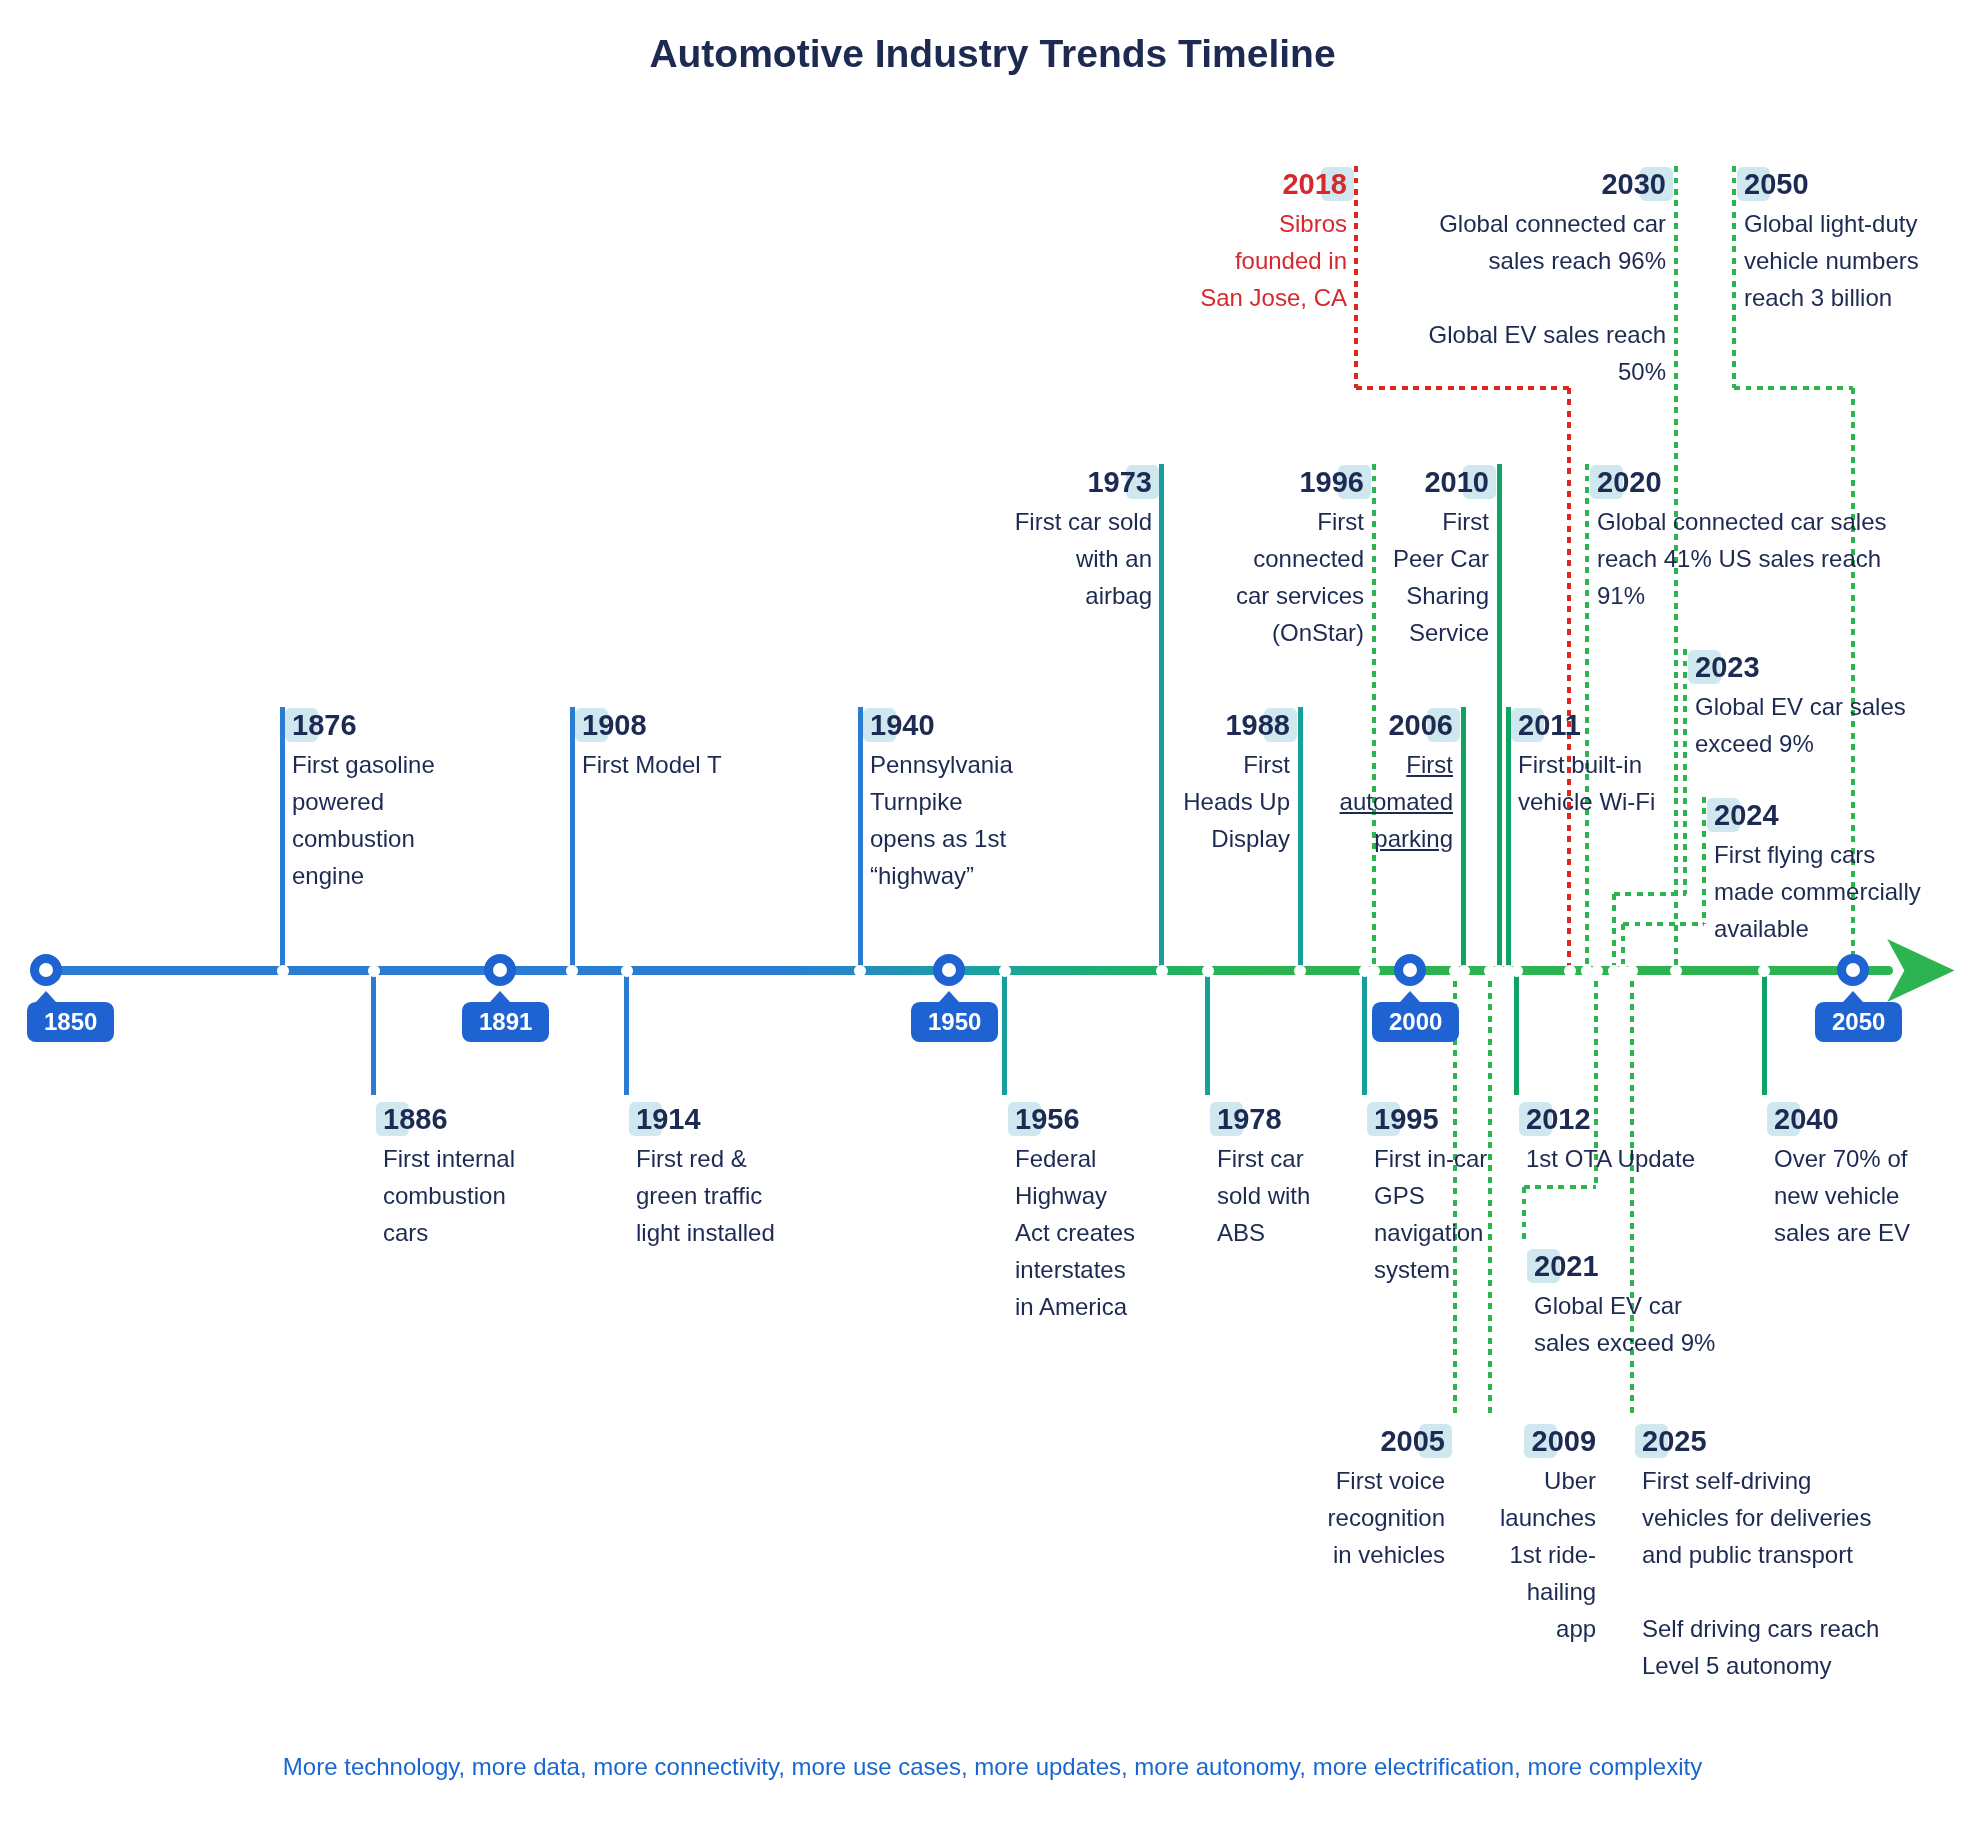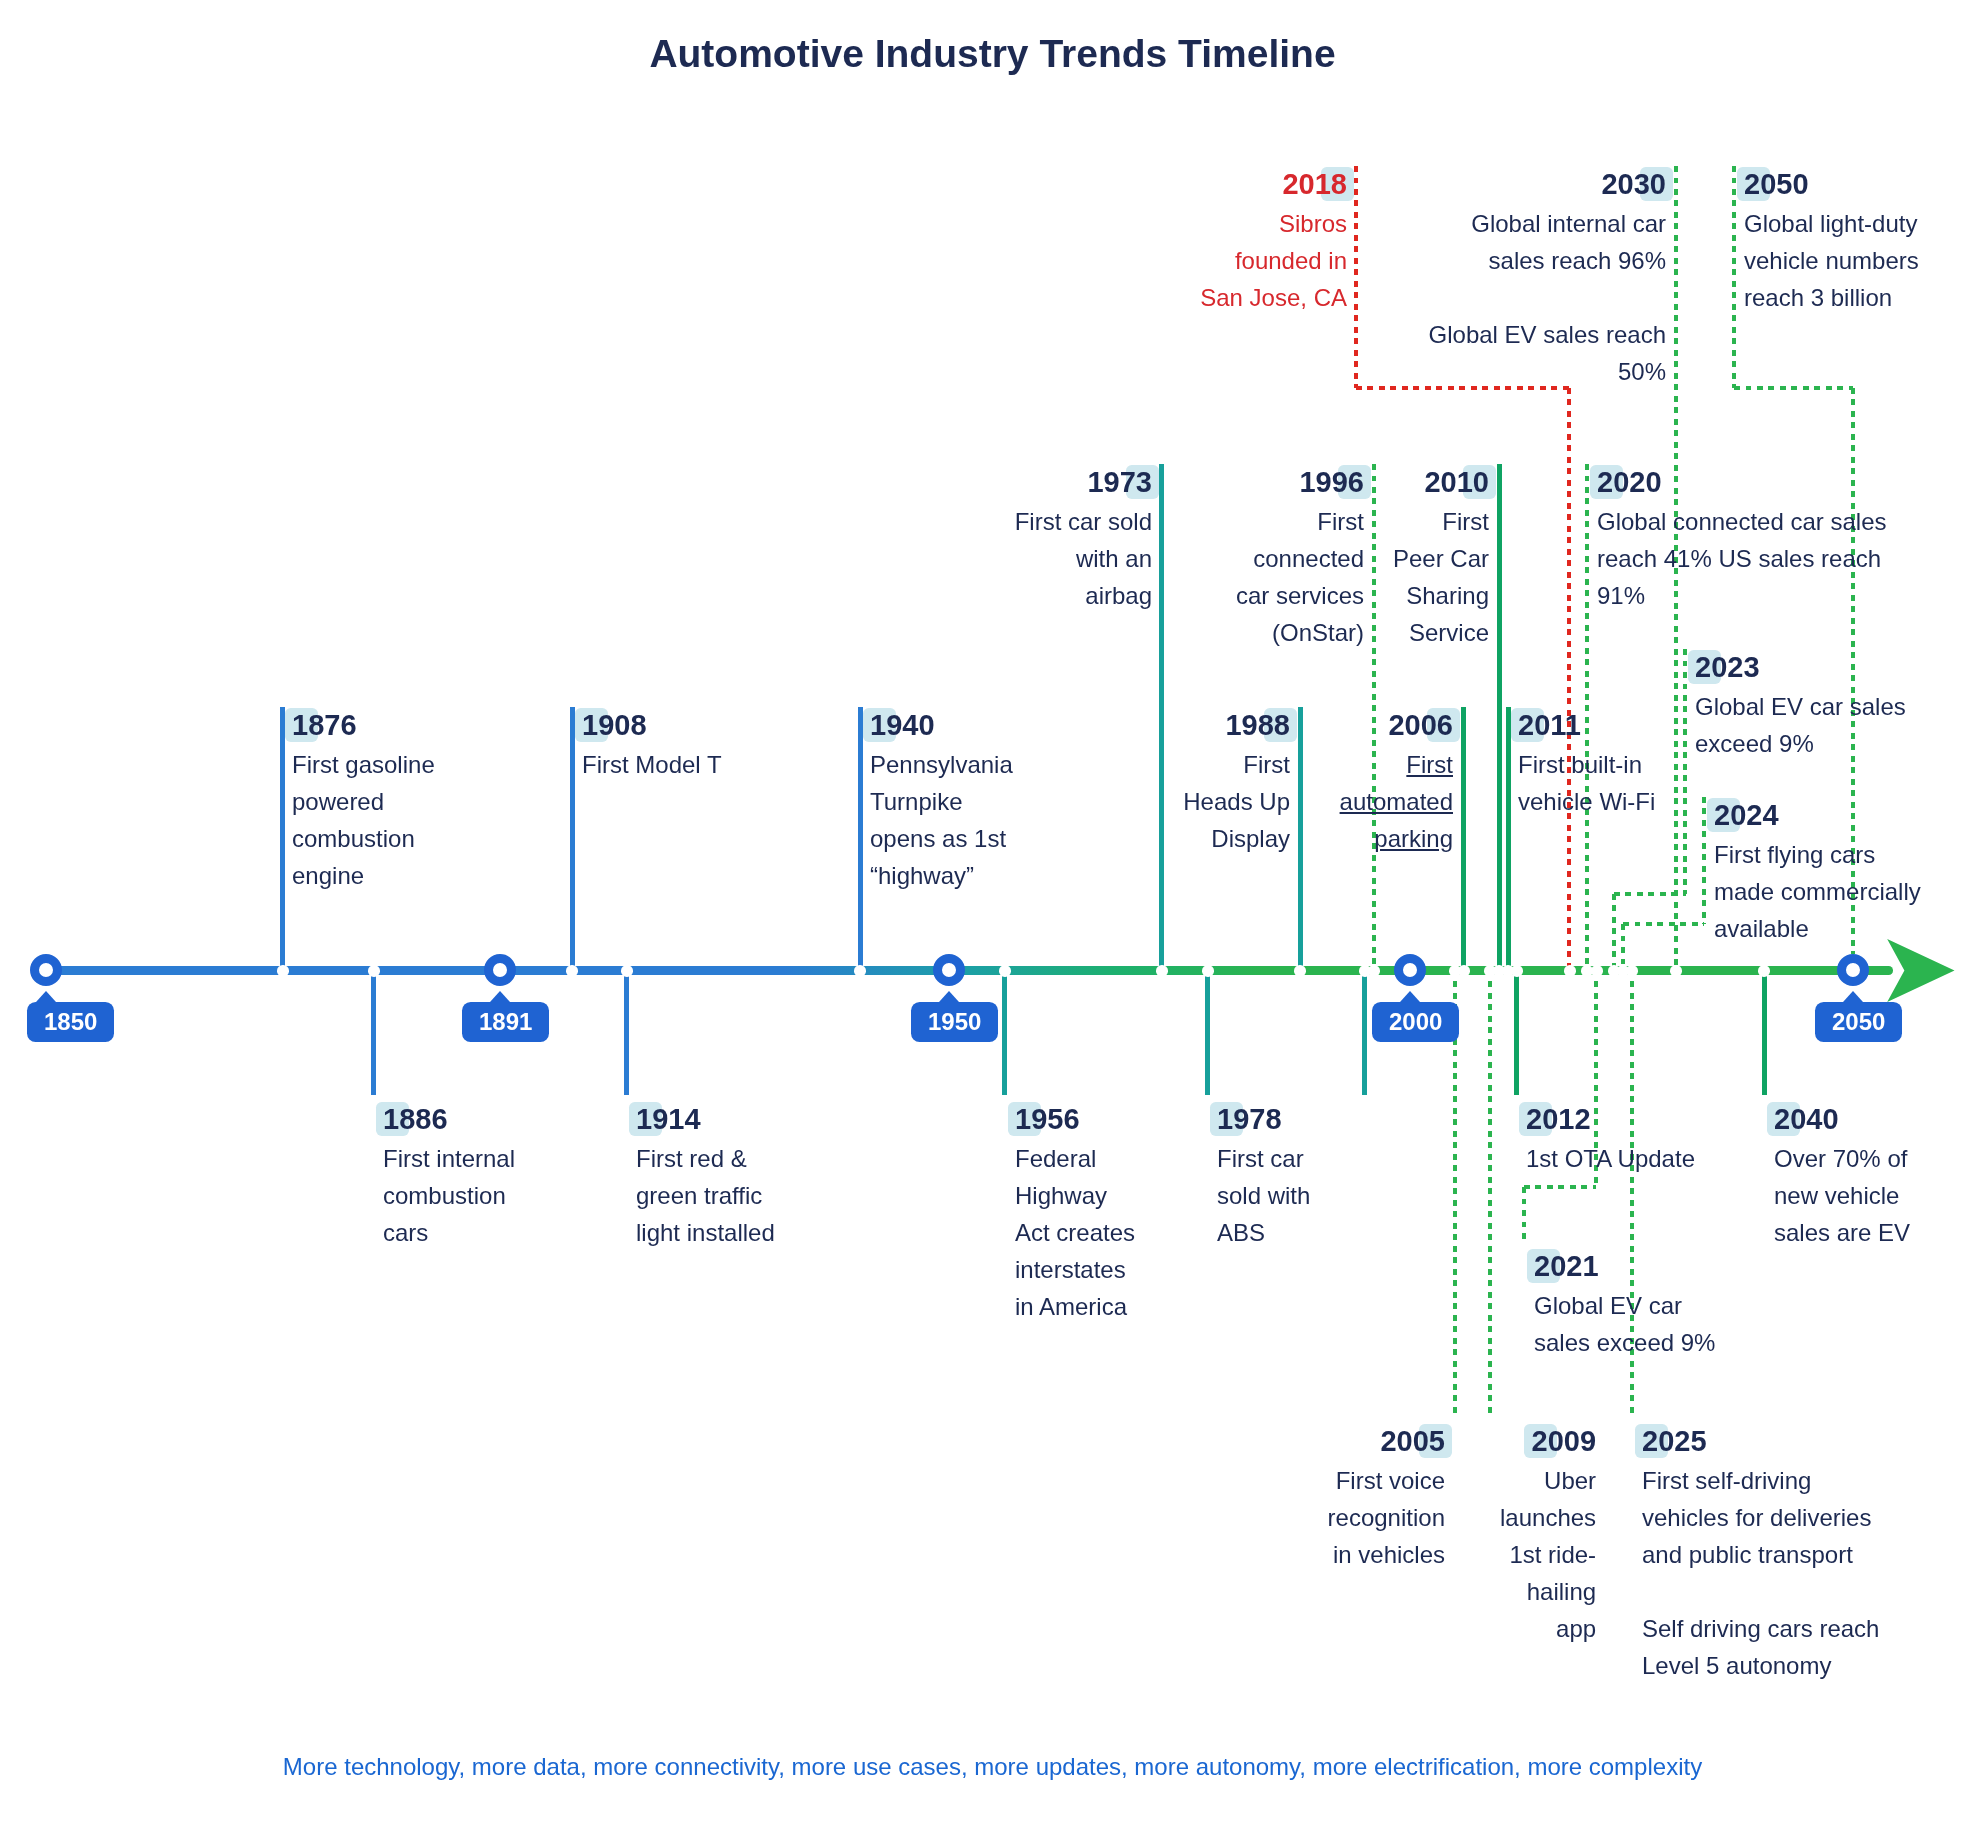--- a/index.html
+++ b/index.html
@@ -89,39 +89,40 @@
     <div class="vline dotted" style="left: 1612px; top: 894px; height: 76px; background-image: repeating-linear-gradient(rgb(43, 180, 79) 0px, rgb(43, 180, 79) 5.7px, transparent 5.7px, transparent 11.5px);"></div>
     <div class="dot" style="left: 1608px; top: 965px;"></div>
     <div class="event align-left" style="top: 649px; left: 1695px;"><div class="event-year"><span class="chip"></span><span class="year-text">2023</span></div><div class="event-line">Global EV car sales</div><div class="event-line">exceed 9%</div></div>
     <div class="vline dotted" style="left: 1702px; top: 797px; height: 127px; background-image: repeating-linear-gradient(rgb(43, 180, 79) 0px, rgb(43, 180, 79) 5.7px, transparent 5.7px, transparent 11.5px);"></div>
     <div class="hline dotted" style="left: 1623px; top: 922px; width: 81px; background-image: repeating-linear-gradient(90deg, rgb(43, 180, 79) 0px, rgb(43, 180, 79) 5.7px, transparent 5.7px, transparent 11.5px);"></div>
     <div class="vline dotted" style="left: 1621px; top: 924px; height: 47px; background-image: repeating-linear-gradient(rgb(43, 180, 79) 0px, rgb(43, 180, 79) 5.7px, transparent 5.7px, transparent 11.5px);"></div>
     <div class="dot" style="left: 1617px; top: 965px;"></div>
     <div class="event align-left" style="top: 797px; left: 1714px;"><div class="event-year"><span class="chip"></span><span class="year-text">2024</span></div><div class="event-line">First flying cars</div><div class="event-line">made commercially</div><div class="event-line">available</div></div>
     <div class="vline dotted" style="left: 1674px; top: 166px; height: 804px; background-image: repeating-linear-gradient(rgb(43, 180, 79) 0px, rgb(43, 180, 79) 5.7px, transparent 5.7px, transparent 11.5px);"></div>
     <div class="dot" style="left: 1670px; top: 965px;"></div>
-    <div class="event align-right" style="top: 166px; right: 319px;"><div class="event-year"><span class="chip"></span><span class="year-text">2030</span></div><div class="event-line">Global internal car</div><div class="event-line">sales reach 96%</div><div class="event-line"></div><div class="event-line">Global EV sales reach</div><div class="event-line">50%</div></div>
+    <div class="event align-right" style="top: 166px; right: 319px;"><div class="event-year"><span class="chip"></span><span class="year-text">2030</span></div><div class="event-line">Global connected car</div><div class="event-line">sales reach 96%</div><div class="event-line"></div><div class="event-line">Global EV sales reach</div><div class="event-line">50%</div></div>
     <div class="vline dotted" style="left: 1732px; top: 166px; height: 222px; background-image: repeating-linear-gradient(rgb(43, 180, 79) 0px, rgb(43, 180, 79) 5.7px, transparent 5.7px, transparent 11.5px);"></div>
     <div class="hline dotted" style="left: 1734px; top: 386px; width: 119px; background-image: repeating-linear-gradient(90deg, rgb(43, 180, 79) 0px, rgb(43, 180, 79) 5.7px, transparent 5.7px, transparent 11.5px);"></div>
     <div class="vline dotted" style="left: 1851px; top: 388px; height: 566px; background-image: repeating-linear-gradient(rgb(43, 180, 79) 0px, rgb(43, 180, 79) 5.7px, transparent 5.7px, transparent 11.5px);"></div>
     <div class="event align-left" style="top: 166px; left: 1744px;"><div class="event-year"><span class="chip"></span><span class="year-text">2050</span></div><div class="event-line">Global light-duty</div><div class="event-line">vehicle numbers</div><div class="event-line">reach 3 billion</div></div>
     <div class="vline solid" style="left: 371px; top: 970px; height: 125px; background: rgb(43, 124, 211);"></div>
     <div class="dot" style="left: 368px; top: 965px;"></div>
     <div class="event align-left" style="top: 1101px; left: 383px;"><div class="event-year"><span class="chip"></span><span class="year-text">1886</span></div><div class="event-line">First internal</div><div class="event-line">combustion</div><div class="event-line">cars</div></div>
     <div class="vline solid" style="left: 624px; top: 970px; height: 125px; background: rgb(43, 124, 211);"></div>
     <div class="dot" style="left: 621px; top: 965px;"></div>
     <div class="event align-left" style="top: 1101px; left: 636px;"><div class="event-year"><span class="chip"></span><span class="year-text">1914</span></div><div class="event-line">First red &amp;</div><div class="event-line">green traffic</div><div class="event-line">light installed</div></div>
     <div class="vline solid" style="left: 1002px; top: 970px; height: 125px; background: rgb(23, 160, 155);"></div>
     <div class="dot" style="left: 999px; top: 965px;"></div>
     <div class="event align-left" style="top: 1101px; left: 1015px;"><div class="event-year"><span class="chip"></span><span class="year-text">1956</span></div><div class="event-line">Federal</div><div class="event-line">Highway</div><div class="event-line">Act creates</div><div class="event-line">interstates</div><div class="event-line">in America</div></div>
     <div class="vline solid" style="left: 1205px; top: 970px; height: 125px; background: rgb(23, 160, 155);"></div>
     <div class="dot" style="left: 1202px; top: 965px;"></div>
     <div class="event align-left" style="top: 1101px; left: 1217px;"><div class="event-year"><span class="chip"></span><span class="year-text">1978</span></div><div class="event-line">First car</div><div class="event-line">sold with</div><div class="event-line">ABS</div></div>
     <div class="vline solid" style="left: 1362px; top: 970px; height: 125px; background: rgb(23, 160, 155);"></div>
     <div class="dot" style="left: 1359px; top: 965px;"></div>
+    <div class="event align-left" style="top: 1101px; left: 1374px;"><div class="event-year"><span class="chip"></span><span class="year-text">1995</span></div><div class="event-line">First in-car</div><div class="event-line">GPS</div><div class="event-line">navigation</div><div class="event-line">system</div></div>
     <div class="vline dotted" style="left: 1453px; top: 970px; height: 447px; background-image: repeating-linear-gradient(rgb(43, 180, 79) 0px, rgb(43, 180, 79) 5.7px, transparent 5.7px, transparent 11.5px);"></div>
     <div class="dot" style="left: 1449px; top: 965px;"></div>
     <div class="event align-right" style="top: 1423px; right: 540px;"><div class="event-year"><span class="chip"></span><span class="year-text">2005</span></div><div class="event-line">First voice</div><div class="event-line">recognition</div><div class="event-line">in vehicles</div></div>
     <div class="vline dotted" style="left: 1488px; top: 970px; height: 447px; background-image: repeating-linear-gradient(rgb(43, 180, 79) 0px, rgb(43, 180, 79) 5.7px, transparent 5.7px, transparent 11.5px);"></div>
     <div class="dot" style="left: 1484px; top: 965px;"></div>
     <div class="event align-left" style="top: 1423px; left: 1500px; text-align: right;"><div class="event-year"><span class="chip"></span><span class="year-text">2009</span></div><div class="event-line">Uber</div><div class="event-line">launches</div><div class="event-line">1st ride-</div><div class="event-line">hailing</div><div class="event-line">app</div></div>
     <div class="vline solid" style="left: 1514px; top: 970px; height: 125px; background: rgb(15, 163, 99);"></div>
     <div class="dot" style="left: 1511px; top: 965px;"></div>
     <div class="event align-left" style="top: 1101px; left: 1526px;"><div class="event-year"><span class="chip"></span><span class="year-text">2012</span></div><div class="event-line">1st OTA Update</div></div>
     <div class="vline dotted" style="left: 1594px; top: 970px; height: 217px; background-image: repeating-linear-gradient(rgb(43, 180, 79) 0px, rgb(43, 180, 79) 5.7px, transparent 5.7px, transparent 11.5px);"></div>

